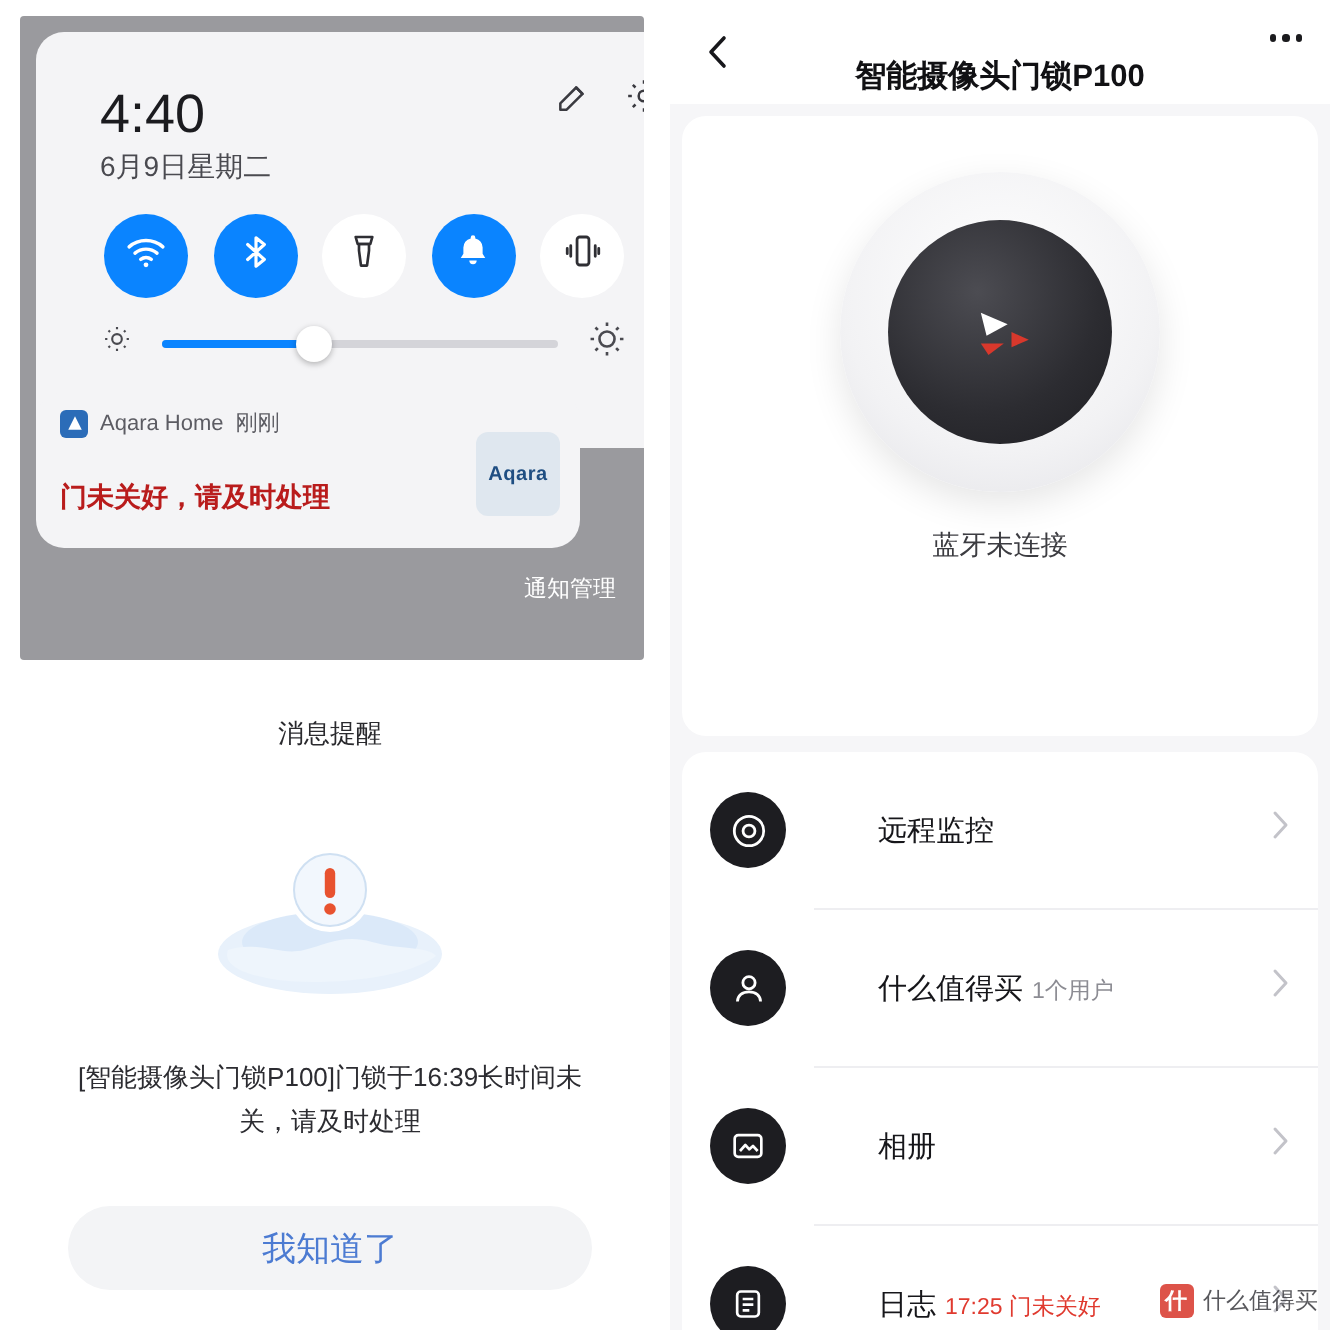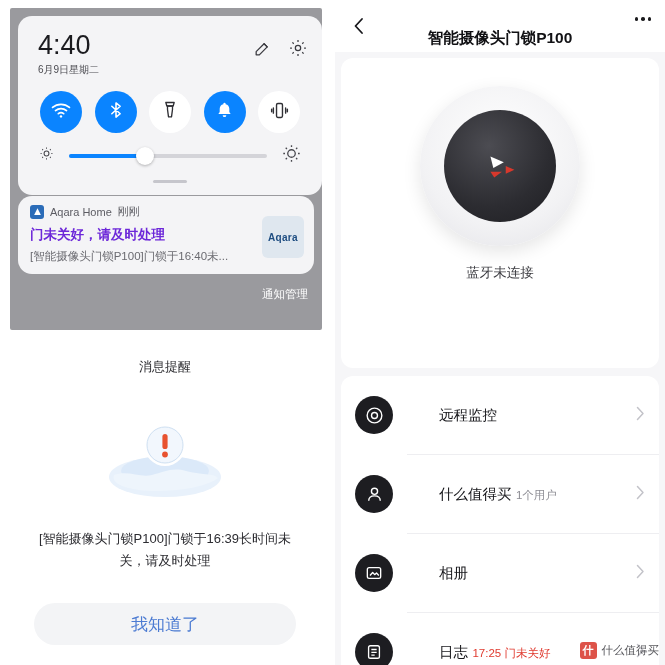--- a/index.html
+++ b/index.html
@@ -39,34 +39,34 @@
     border-radius: 2px;
     overflow: hidden;
   }
   .shade-inner {
     position: absolute;
     left: 8px;
     top: 8px;
     width: 296px;
     border-radius: 14px;
     background: #f4f4f6;
-    padding: 4px;
+    padding: 16px;
   }
   .clock-row {
     padding: 10px 16px 0 16px;
   }
   .clock-time {
     font-size: 27px;
     color: #1b1b1f;
     letter-spacing: 0px;
     line-height: 31px;
     font-weight: 400;
   }
   .clock-date {
-    font-size: 10px;
+    font-size: 14px;
     color: #4a4a50;
     margin-top: 2px;
   }
   .clock-icons {
     position: absolute;
     right: 14px;
     top: 22px;
     display: flex;
     gap: 16px;
     align-items: center;
@@ -126,21 +126,21 @@
     height: 3px;
     border-radius: 2px;
     background: #c6c6cc;
     margin: 2px auto 8px auto;
   }
 
   .notif-card {
     position: absolute;
     left: 8px;
     top: 188px;
-    width: 296px;
+    width: 272px;
     height: 78px;
     background: #f4f4f6;
     border-radius: 14px;
     padding: 8px 10px 8px 12px;
     box-sizing: border-box;
   }
   .notif-head {
     display: flex;
     align-items: center;
     gap: 6px;
@@ -150,23 +150,23 @@
   .aqara-badge {
     width: 14px;
     height: 14px;
     border-radius: 3px;
     background: #2b6cb8;
     display: flex;
     align-items: center;
     justify-content: center;
   }
   .notif-title {
-    margin-top: 7px;
+    margin-top: 21px;
     font-size: 13.5px;
-    color: #6d28d9;
+    color: #b91c1c;
     font-weight: 700;
   }
   .notif-body {
     margin-top: 5px;
     font-size: 11.5px;
     color: #6a6a70;
     max-width: 200px;
     overflow: hidden;
     white-space: nowrap;
     text-overflow: ellipsis;
@@ -507,21 +507,20 @@
         <div class="notif-head">
           <span class="aqara-badge">
             <svg width="9" height="9" viewBox="0 0 24 24" fill="#ffffff">
                 <path d="M12 3l9 18H3z"></path>
               </svg>
           </span>
           <span>Aqara Home</span>
           <span>刚刚</span>
         </div>
         <div class="notif-title">门未关好，请及时处理</div>
-        <div class="notif-body">[智能摄像头门锁P100]门锁于16:40未...</div>
         <div class="notif-thumb">Aqara</div>
       </div>
 
       <div class="notif-manage">通知管理</div>
     </div>
 
     <div class="left-caption">消息提醒</div>
 
     <div class="alert-art">
       <svg width="130" height="105" viewBox="0 0 130 105">

